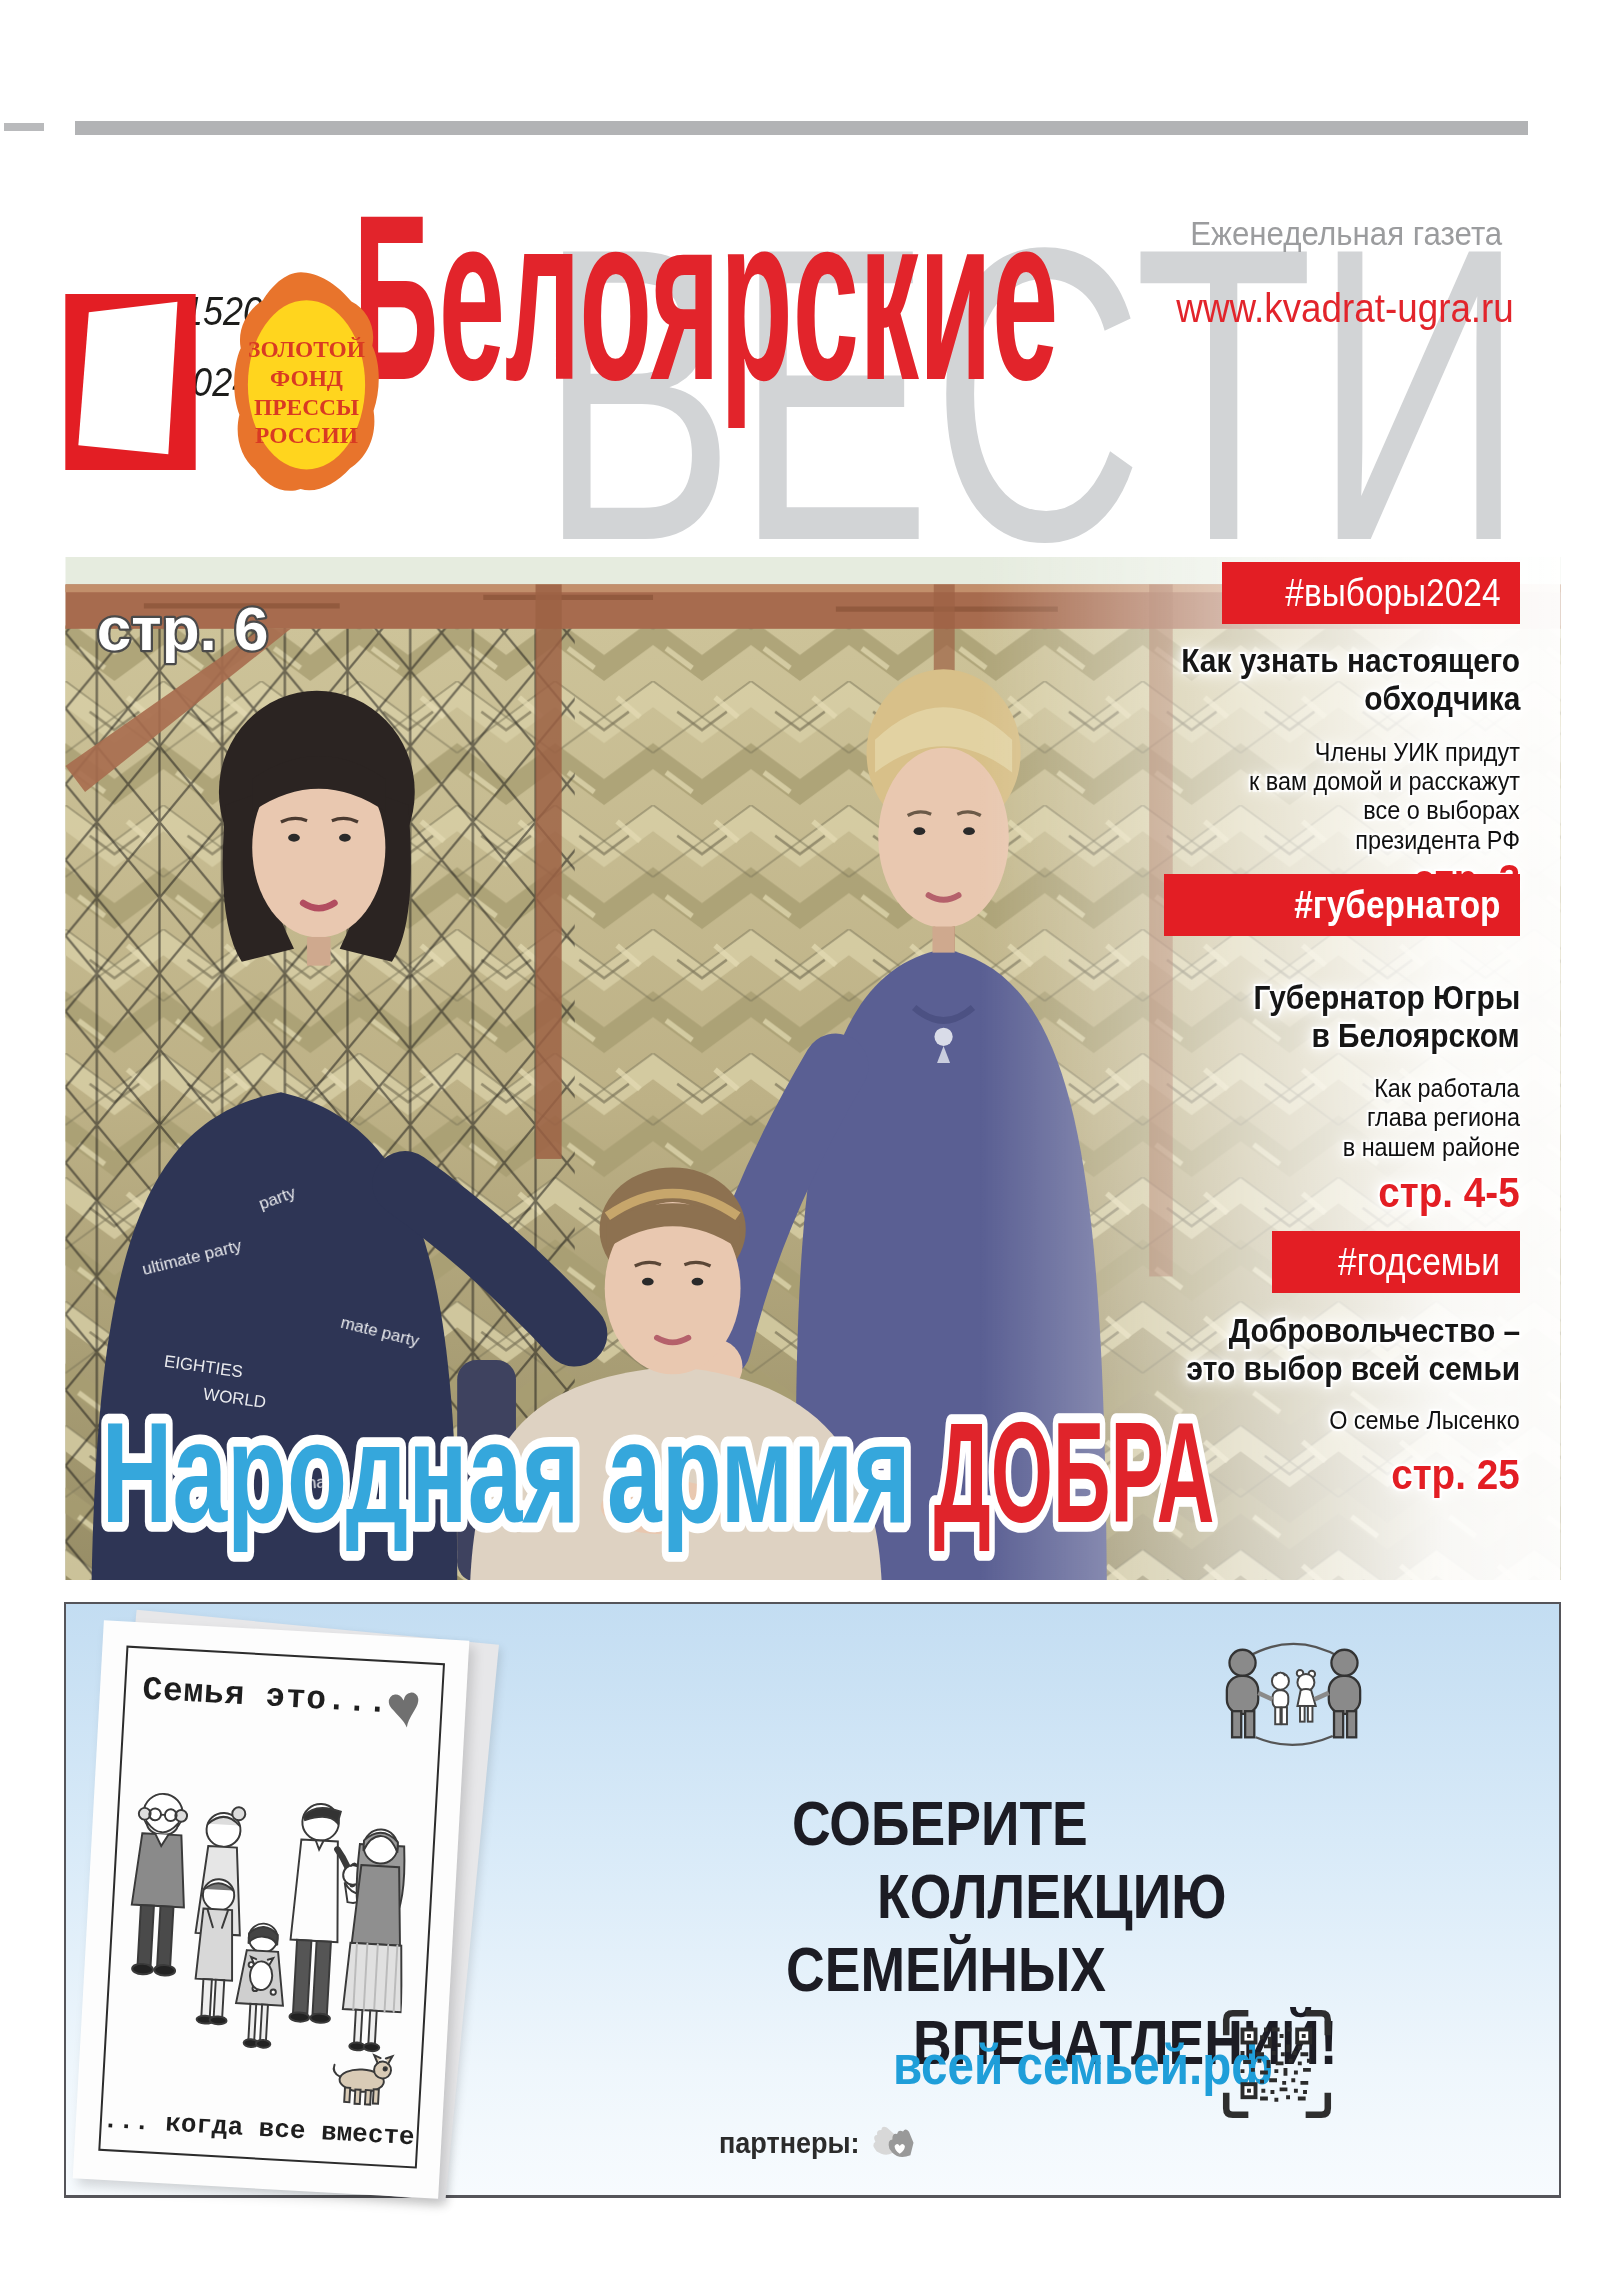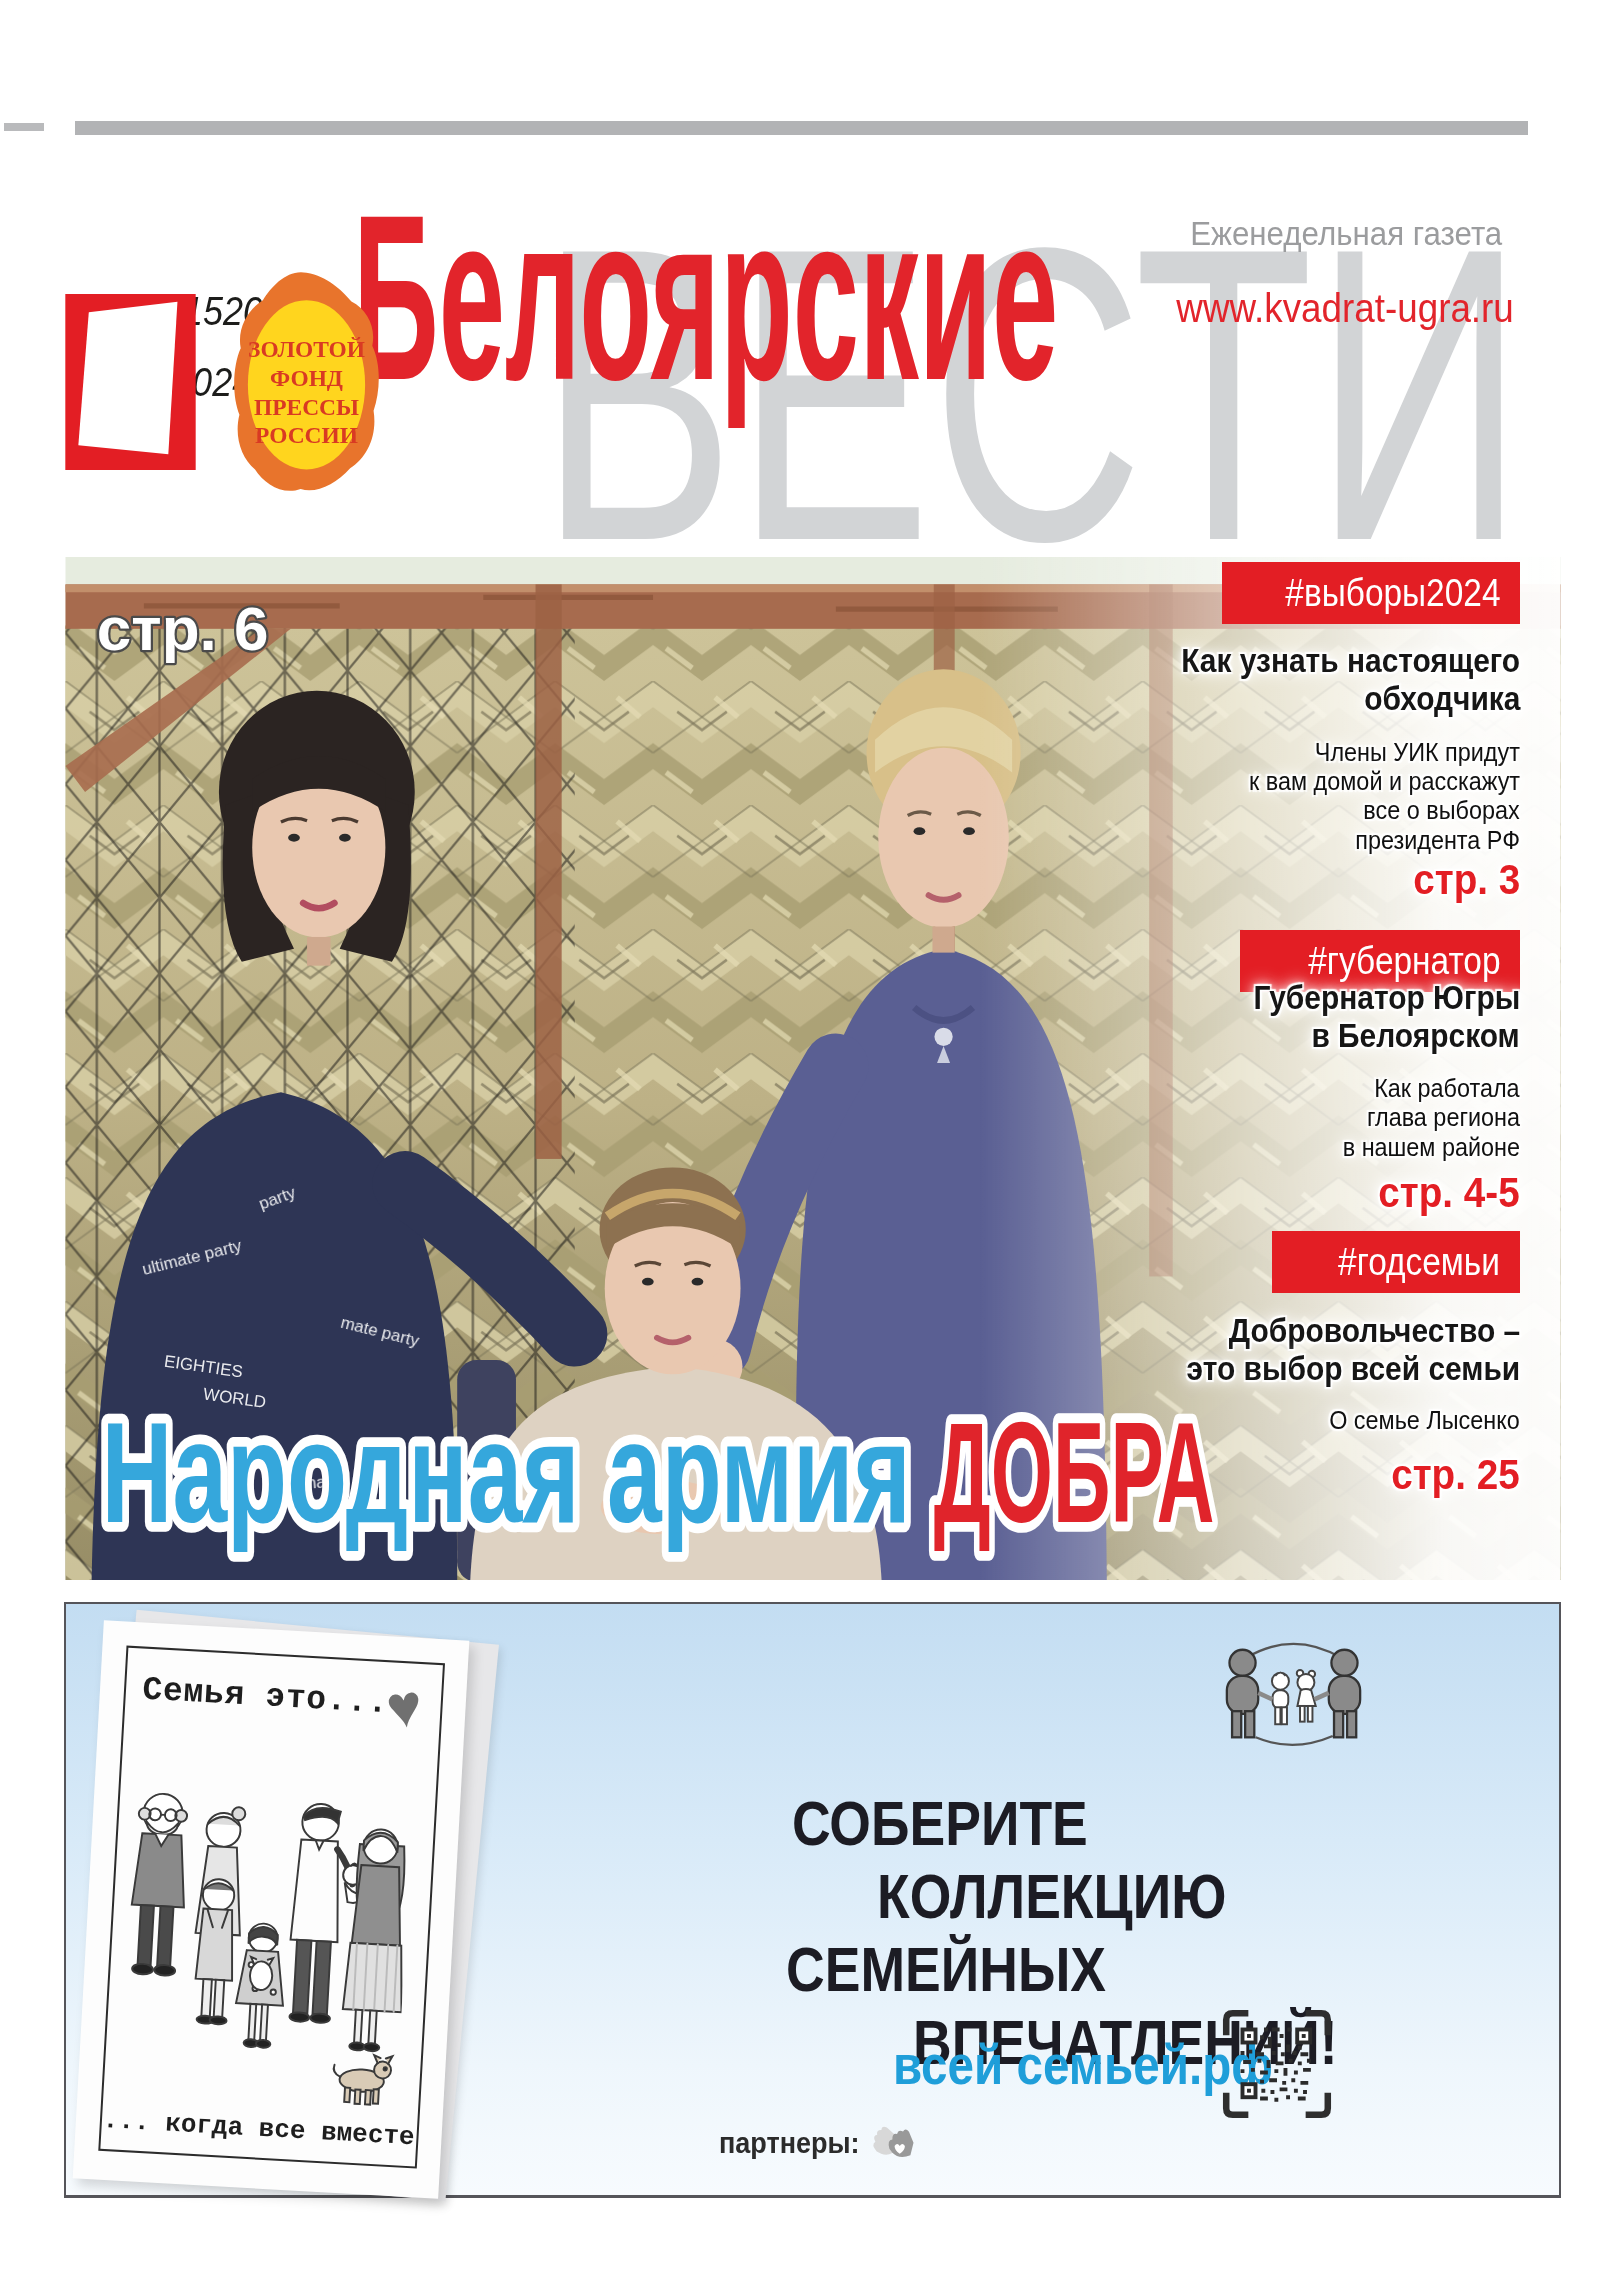--- a/index.html
+++ b/index.html
@@ -183,21 +183,21 @@
     <span>#выборы2024</span>
   </div>
   <div class="abs hl-line glow" style="right:98px;top:641px;">Как узнать настоящего</div>
   <div class="abs hl-line glow" style="right:98px;top:679px;">обходчика</div>
   <div class="abs body-line glow" style="right:98px;top:737px;">Члены УИК придут</div>
   <div class="abs body-line glow" style="right:98px;top:766px;">к вам домой и расскажут</div>
   <div class="abs body-line glow" style="right:98px;top:795px;">все о выборах</div>
   <div class="abs body-line glow" style="right:98px;top:825px;">президента РФ</div>
   <div class="abs pageref glow" style="right:98px;top:856px;">стр. 3</div>
 
-  <div class="abs tagbar" style="right:98px;top:930px;width:280px;">
+  <div class="abs tagbar" style="right:98px;top:874px;width:356px;font-weight:bold;">
     <span>#губернатор</span>
   </div>
   <div class="abs hl-line glow" style="right:98px;top:978px;">Губернатор Югры</div>
   <div class="abs hl-line glow" style="right:98px;top:1016px;">в Белоярском</div>
   <div class="abs body-line glow" style="right:98px;top:1073px;">Как работала</div>
   <div class="abs body-line glow" style="right:98px;top:1102px;">глава региона</div>
   <div class="abs body-line glow" style="right:98px;top:1132px;">в нашем районе</div>
   <div class="abs pageref glow" style="right:98px;top:1169px;">стр. 4-5</div>
 
   <div class="abs tagbar" style="right:98px;top:1231px;width:248px;">

